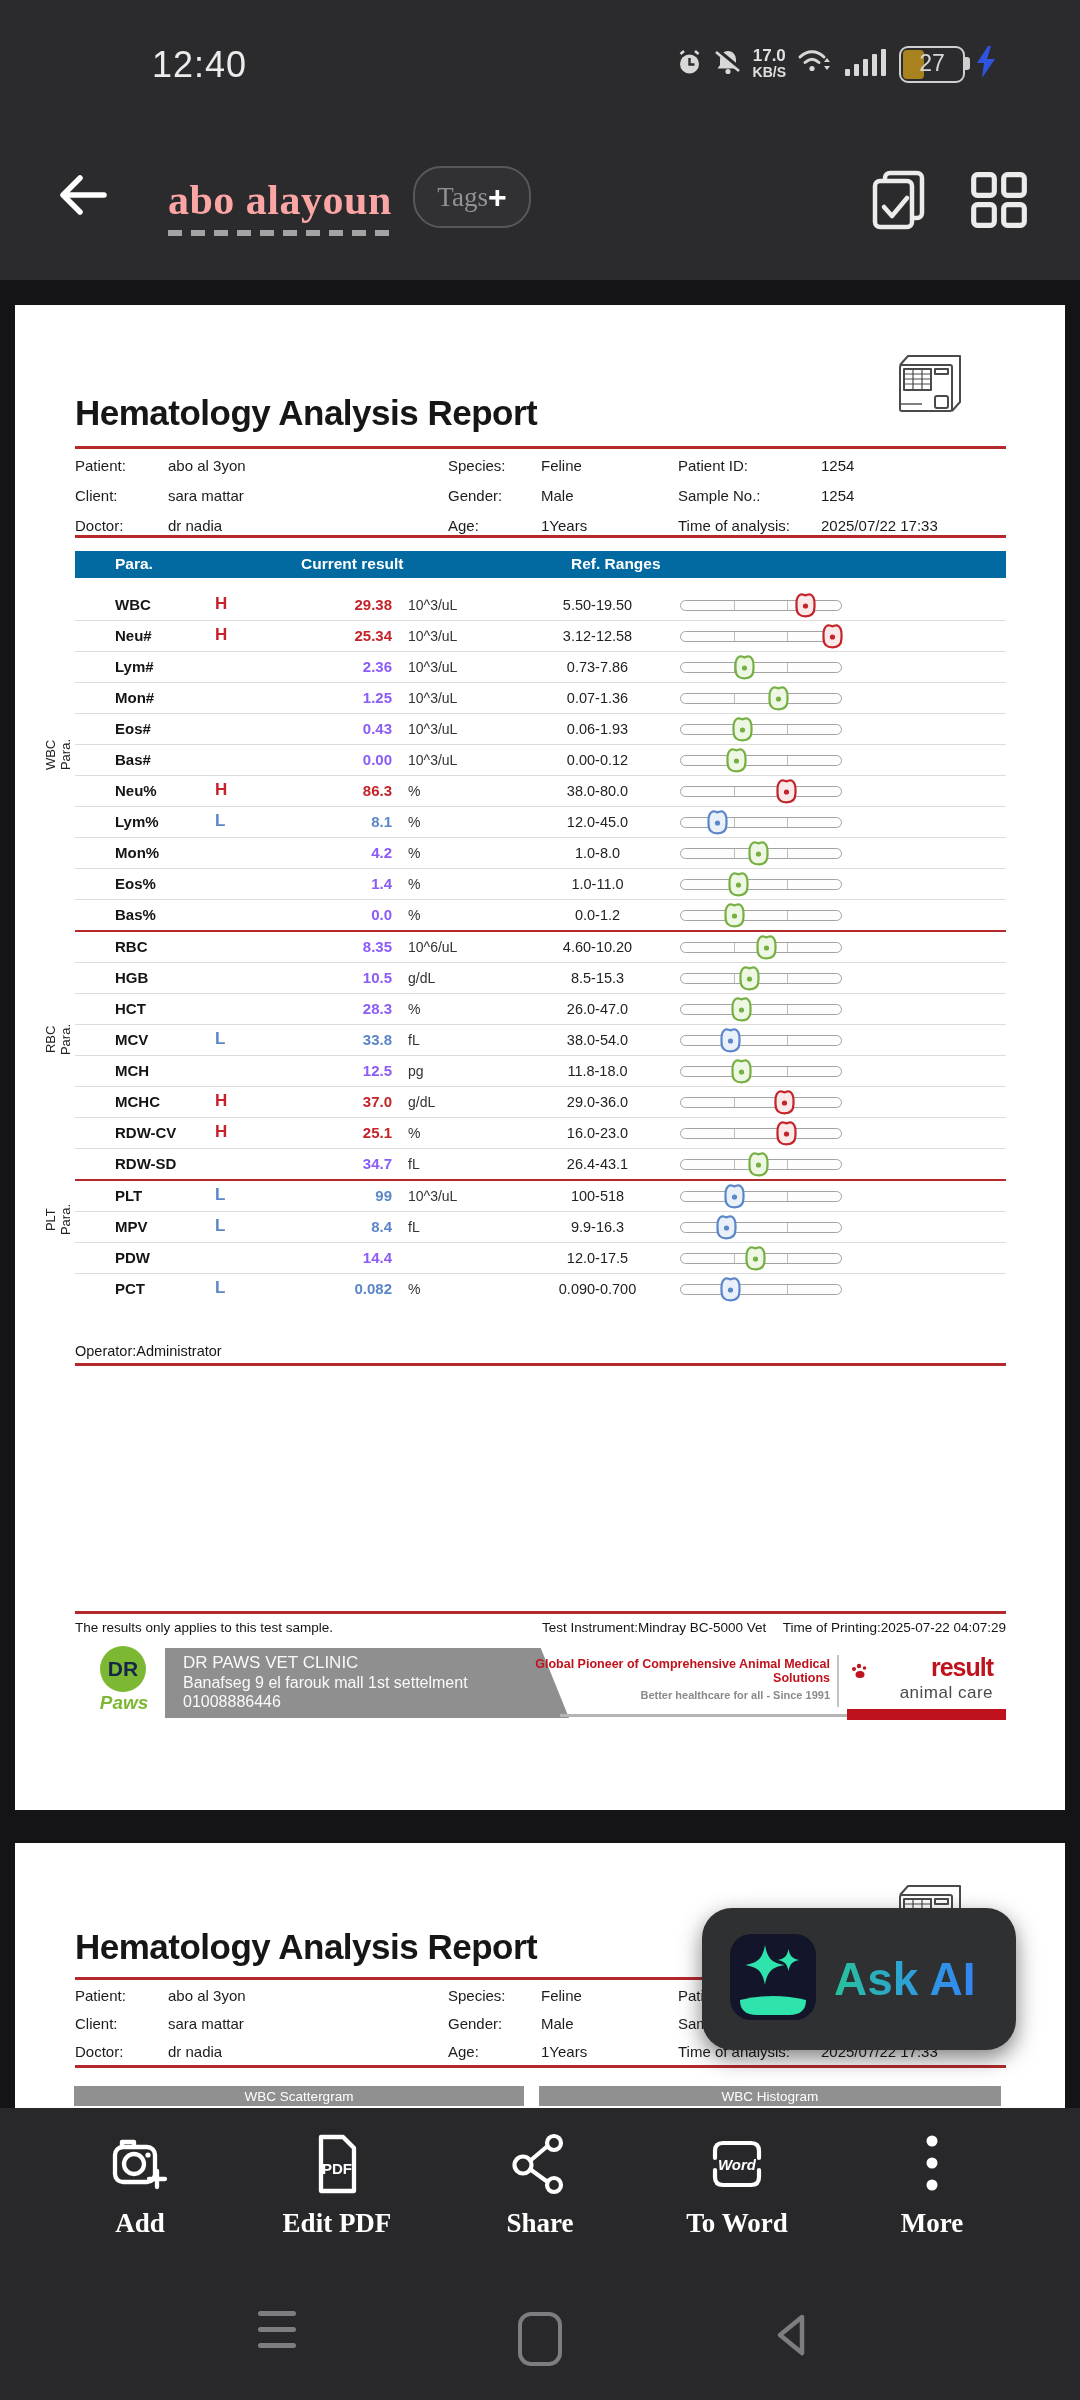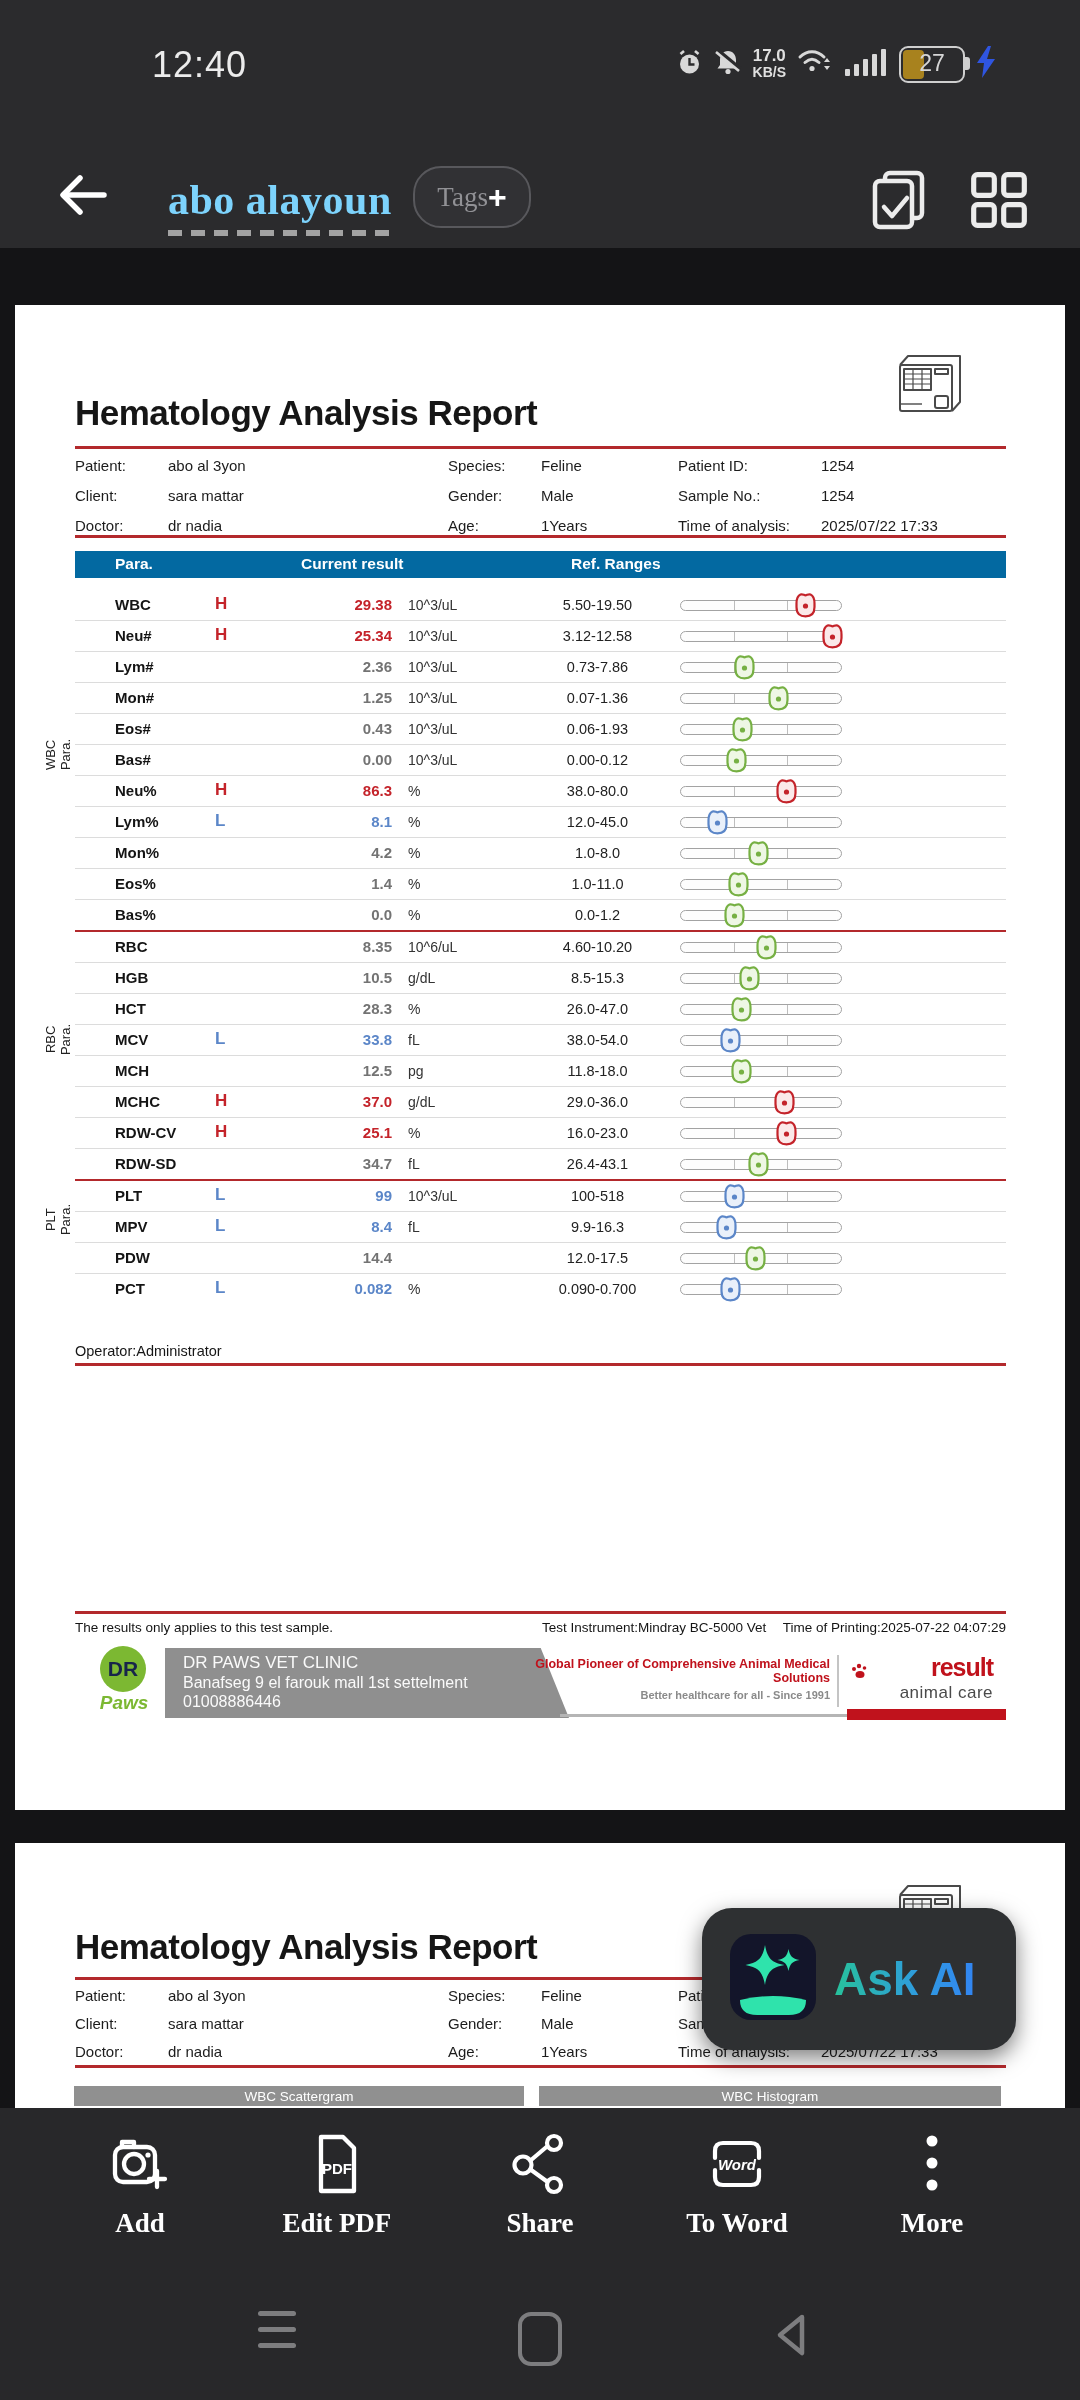--- a/index.html
+++ b/index.html
@@ -1,33 +1,33 @@
 <!DOCTYPE html>
 <html><head>
 <meta charset="utf-8">
 <style>
   html,body{margin:0;padding:0;background:#000;}
   .screen{position:relative;width:1080px;height:2400px;background:#141416;overflow:hidden;
           font-family:"Liberation Sans",sans-serif;}
   .abs{position:absolute;}
 
   
-  .topchrome{position:absolute;left:0;top:0;width:1080px;height:248px;background:#2b2b2d;}
+  .topchrome{position:absolute;left:0;top:0;width:1080px;height:280px;background:#2b2b2d;}
   .time{position:absolute;left:152px;top:44px;font-size:36px;color:#ececec;font-weight:500;letter-spacing:1px;}
   .sicons{position:absolute;right:84px;top:40px;height:48px;display:flex;align-items:center;gap:11px;}
   .net{display:flex;flex-direction:column;align-items:center;line-height:17px;color:#e0e0e0;font-weight:700;}
   .net .t1{font-size:17px;} .net .t2{font-size:14px;}
   .batt{position:relative;width:62px;height:33px;border:2.5px solid #cfcfcf;border-radius:9px;}
   .batt .fill{position:absolute;left:2px;top:2px;bottom:2px;width:21px;background:#a8821e;border-radius:4px;}
   .batt .pct{position:absolute;left:0;right:0;top:2px;text-align:center;font-size:23px;color:#d6d6d6;}
   .batt .cap{position:absolute;right:-7px;top:9px;width:5px;height:13px;background:#cfcfcf;border-radius:0 3px 3px 0;}
 
   .backbtn{position:absolute;left:52px;top:172px;width:58px;height:46px;}
   .doc-title{position:absolute;left:168px;top:176px;font-family:"Liberation Serif",serif;font-weight:700;
-             font-size:42px;color:#7dd3fc;letter-spacing:.5px;}
+             font-size:42px;color:#fca5a5;letter-spacing:.5px;}
   .title-dash{position:absolute;left:168px;top:230px;width:228px;height:6px;
               background:repeating-linear-gradient(90deg,#a3a3a3 0 14px,transparent 14px 23px);}
   .tagsbtn{position:absolute;left:413px;top:166px;width:114px;height:58px;border:2.5px solid #58585c;
            border-radius:28px;display:flex;align-items:center;justify-content:center;background:#313134;}
   .tagsbtn .tg{font-family:"Liberation Serif",serif;font-size:27px;color:#919195;}
   .tagsbtn .pl{font-size:32px;color:#fff;font-weight:700;line-height:30px;}
   .hicon{position:absolute;top:170px;}
 
   
   .page{position:absolute;left:15px;width:1050px;background:#fff;}
@@ -44,21 +44,21 @@
   .thead{position:absolute;left:60px;top:246px;width:931px;height:27px;background:#0369a1;color:#fff;}
   .thead span{position:absolute;top:4px;font-size:15.5px;font-weight:700;}
   .th1{left:40px;} .th2{left:226px;} .th3{left:496px;}
 
   .rows{position:absolute;left:60px;top:285px;width:931px;}
   .t-row{position:relative;height:30px;border-bottom:1.5px solid #dcdcdc;}
   .t-row.sep-red{border-bottom:2.5px solid #b3292c;}
   .t-row.sep-none{border-bottom:none;}
   .rname{position:absolute;left:40px;top:6px;font-size:15px;font-weight:700;color:#141414;}
   .rflag{position:absolute;left:140px;top:4px;font-size:17px;font-weight:700;}
-  .rvalue{position:absolute;left:210px;width:107px;top:6px;font-size:15px;font-weight:700;text-align:right;color:#737373;}
+  .rvalue{position:absolute;left:210px;width:107px;top:6px;font-size:15px;font-weight:700;text-align:right;color:#8b5cf6;}
   .runit{position:absolute;left:333px;top:7px;font-size:14px;color:#333;}
   .rrange{position:absolute;left:455px;width:135px;top:7px;font-size:14.5px;color:#222;text-align:center;}
   .track{position:absolute;left:605px;top:10px;width:160px;height:9px;border:1.5px solid #a3a3a3;
          border-radius:6px;background:#fdfdfd;}
   .tick{position:absolute;top:0;width:1.5px;height:100%;background:#bdbdbd;}
   .marker{position:absolute;top:1px;width:25px;height:28px;}
   .f-high{color:#c4232a;} .f-low{color:#5b86c8;}
   .v-high{color:#c4232a!important;} .v-low{color:#5b86c8!important;}
 
   .grp{position:absolute;left:26px;width:34px;display:flex;align-items:center;justify-content:center;}

